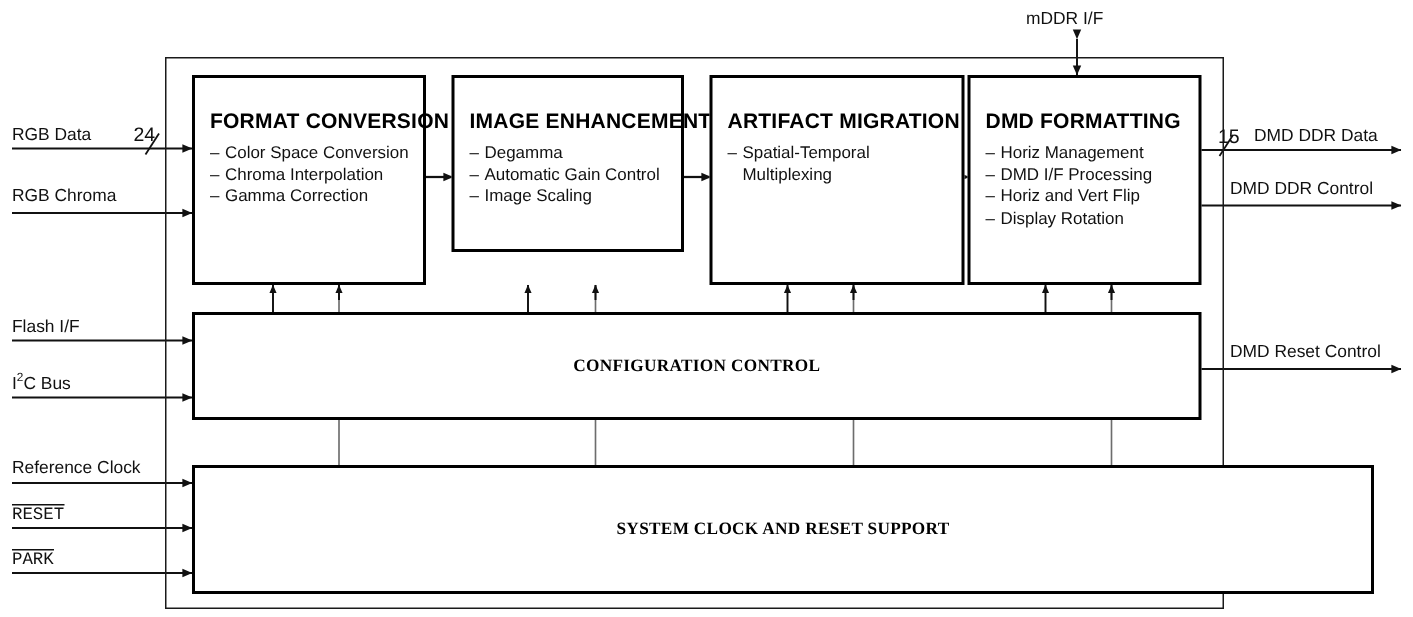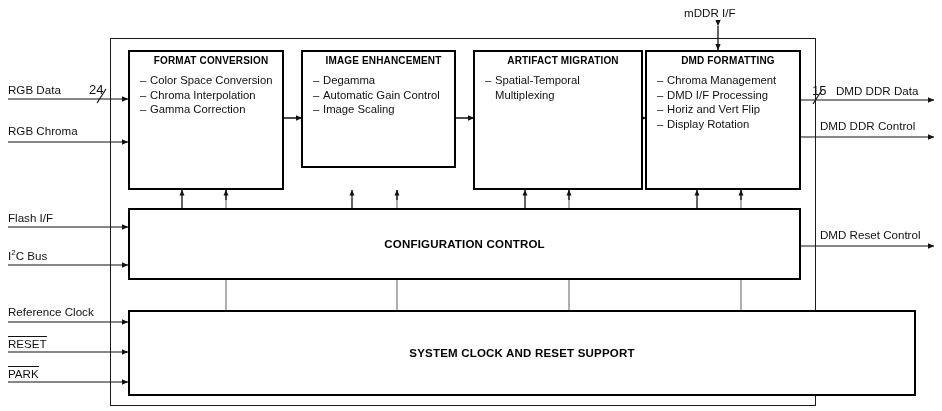--- a/index.html
+++ b/index.html
@@ -33,27 +33,26 @@
     box-sizing: border-box;
     background: transparent;
   }
   .blk {
     position: absolute;
     border: 2.5px solid #000000;
     box-sizing: border-box;
     background: #ffffff;
   }
   .blk .blk-title {
-    font-size: 10px;
+    font-size: 14px;
     font-weight: bold;
     color: #000;
     letter-spacing: 0.15px;
-    margin: 3px 0 7px 10px;
+    margin: 20px 0 7px 10px;
     white-space: nowrap;
-    text-align: center;
   }
   .blk ul.blk-list {
     list-style: none;
     margin: 0;
     padding: 0 0 0 10px;
   }
   .blk ul.blk-list li {
     font-size: 11.3px;
     color: #111;
     line-height: 14.6px;
@@ -68,20 +67,21 @@
     top: 0;
   }
   .wide-blk {
     position: absolute;
     border: 2.5px solid #000000;
     box-sizing: border-box;
     background: #ffffff;
     display: flex;
     align-items: center;
     justify-content: center;
+    font-family: Liberation Serif, serif;
   }
   .wide-blk .wide-label {
     font-size: 11.5px;
     font-weight: bold;
     color: #000;
     letter-spacing: 0.2px;
   }
 
   
   .lbl {
@@ -91,20 +91,21 @@
     white-space: nowrap;
   }
   .lbl.small {
     font-size: 13px;
   }
   .ovl {
     border-top: 1.2px solid #111;
     padding-top: 0px;
     display: inline-block;
     line-height: 13px;
+    font-family: Liberation Mono, monospace;
   }
   sup.sup2 {
     font-size: 0.68em;
     vertical-align: super;
     line-height: 0;
   }
 </style>
 </head>
 <body>
 
@@ -230,21 +231,21 @@
     <div class="blk-title">ARTIFACT MIGRATION</div>
     <ul class="blk-list">
       <li>Spatial-Temporal
 Multiplexing</li>
     </ul>
   </div>
 
   <div class="blk" style="left:645px; top:50px; width:156px; height:140px;">
     <div class="blk-title">DMD FORMATTING</div>
     <ul class="blk-list">
-      <li>Chroma Management</li>
+      <li>Horiz Management</li>
       <li>DMD I/F Processing</li>
       <li>Horiz and Vert Flip</li>
       <li>Display Rotation</li>
     </ul>
   </div>
 
   <div class="wide-blk" style="left:128px; top:208px; width:673px; height:72px;">
     <span class="wide-label">CONFIGURATION CONTROL</span>
   </div>
 

